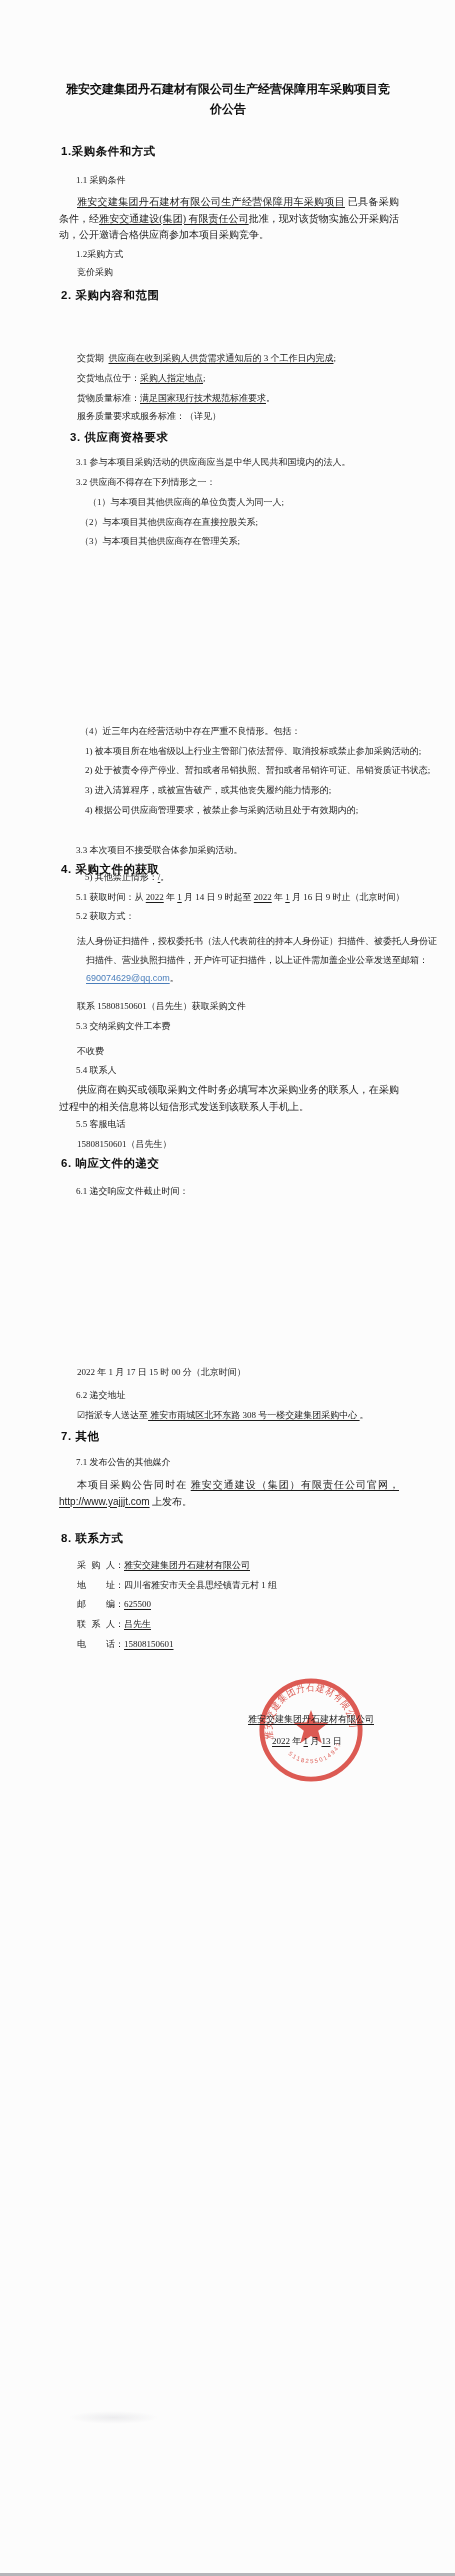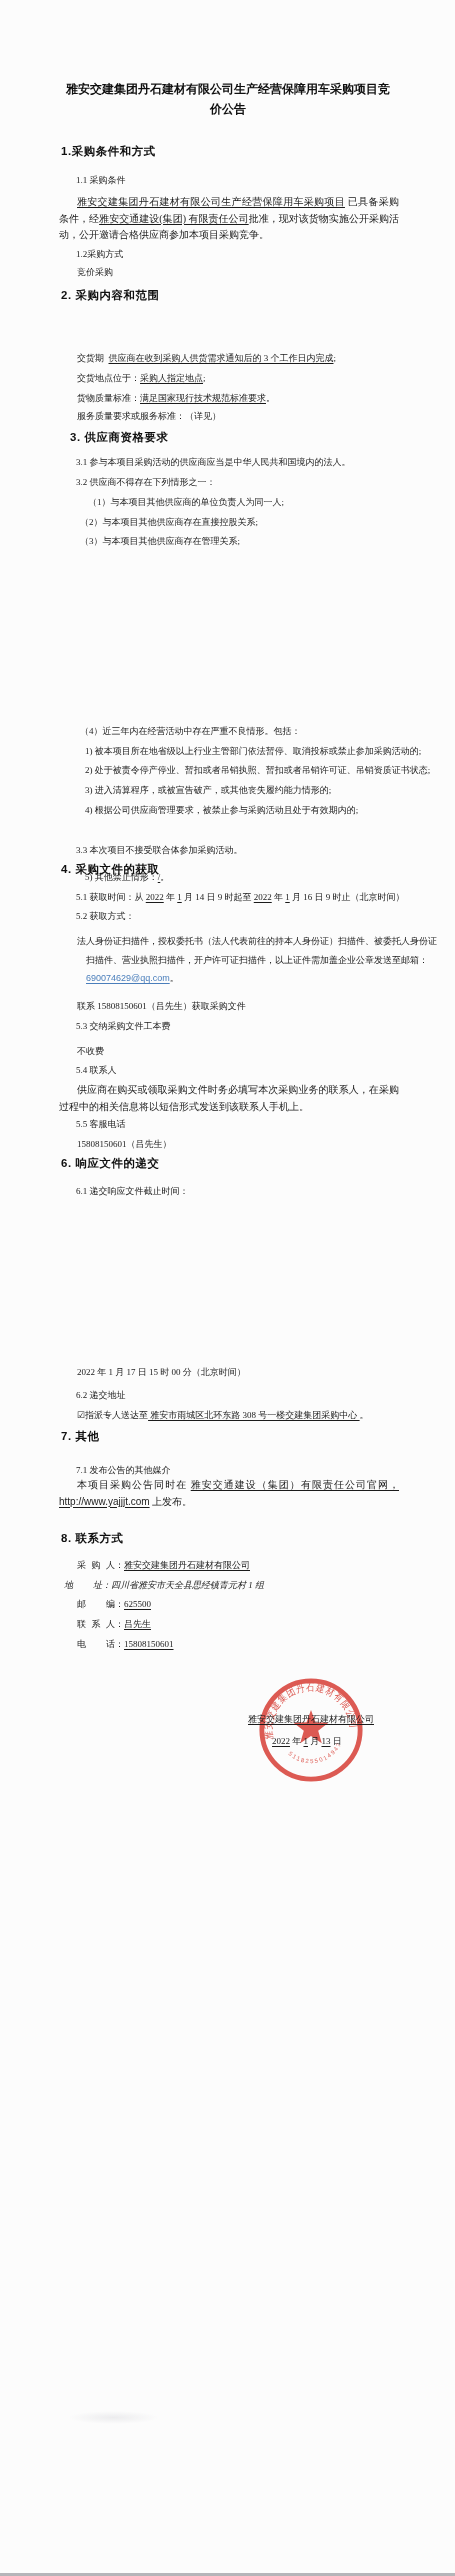--- a/index.html
+++ b/index.html
@@ -92,30 +92,30 @@
   <div class="abs h" style="left:61px;top:1156px;">6. 响应文件的递交</div>
   <div class="abs t" style="left:76px;top:1185px;">6.1 递交响应文件截止时间：</div>
 
   <div class="abs t" style="left:77px;top:1366px;">2022 年 1 月 17 日 15 时 00 分（北京时间）</div>
   <div class="abs t" style="left:76px;top:1389px;">6.2 递交地址</div>
   <div class="abs t" style="left:77px;top:1409px;">
     <span>☑</span><span>指派专人送达至</span><span class="u"> 雅安市雨城区北环东路 308 号一楼交建集团采购中心 </span><span>。</span>
   </div>
 
   <div class="abs h" style="left:61px;top:1429px;">7. 其他</div>
-  <div class="abs t" style="left:76px;top:1456px;margin-top:8px;">7.1 发布公告的其他媒介</div>
+  <div class="abs t" style="left:76px;top:1456px;">7.1 发布公告的其他媒介</div>
   <div class="abs para indent" style="left:59px;top:1477px;width:340px;">
     <span>本项目采购公告同时在 </span><span class="u">雅安交通建设（集团）有限责任公司官网，</span><a class="u sans" href="#" style="color:#1b1b1b;">http://www.yajjjt.com</a><span> 上发布。</span>
   </div>
 
   <div class="abs h" style="left:61px;top:1531px;">8. 联系方式</div>
   <div class="abs t" style="left:77px;top:1559px;">
     <span class="lbl">采 购 人</span><span>：</span><span class="u">雅安交建集团丹石建材有限公司</span>
   </div>
-  <div class="abs t" style="left:64px;top:1579px;font-style:italic;">
+  <div class="abs t" style="left:77px;top:1579px;">
     <span class="lbl">地 址</span><span>：</span><span>四川省雅安市天全县思经镇青元村 1 组</span>
   </div>
   <div class="abs t" style="left:77px;top:1598px;">
     <span class="lbl">邮 编</span><span>：</span><span class="u">625500</span>
   </div>
   <div class="abs t" style="left:77px;top:1618px;">
     <span class="lbl">联 系 人</span><span>：</span><span class="u">吕先生</span>
   </div>
   <div class="abs t" style="left:77px;top:1638px;">
     <span class="lbl">电 话</span><span>：</span><span class="u">15808150601</span>

